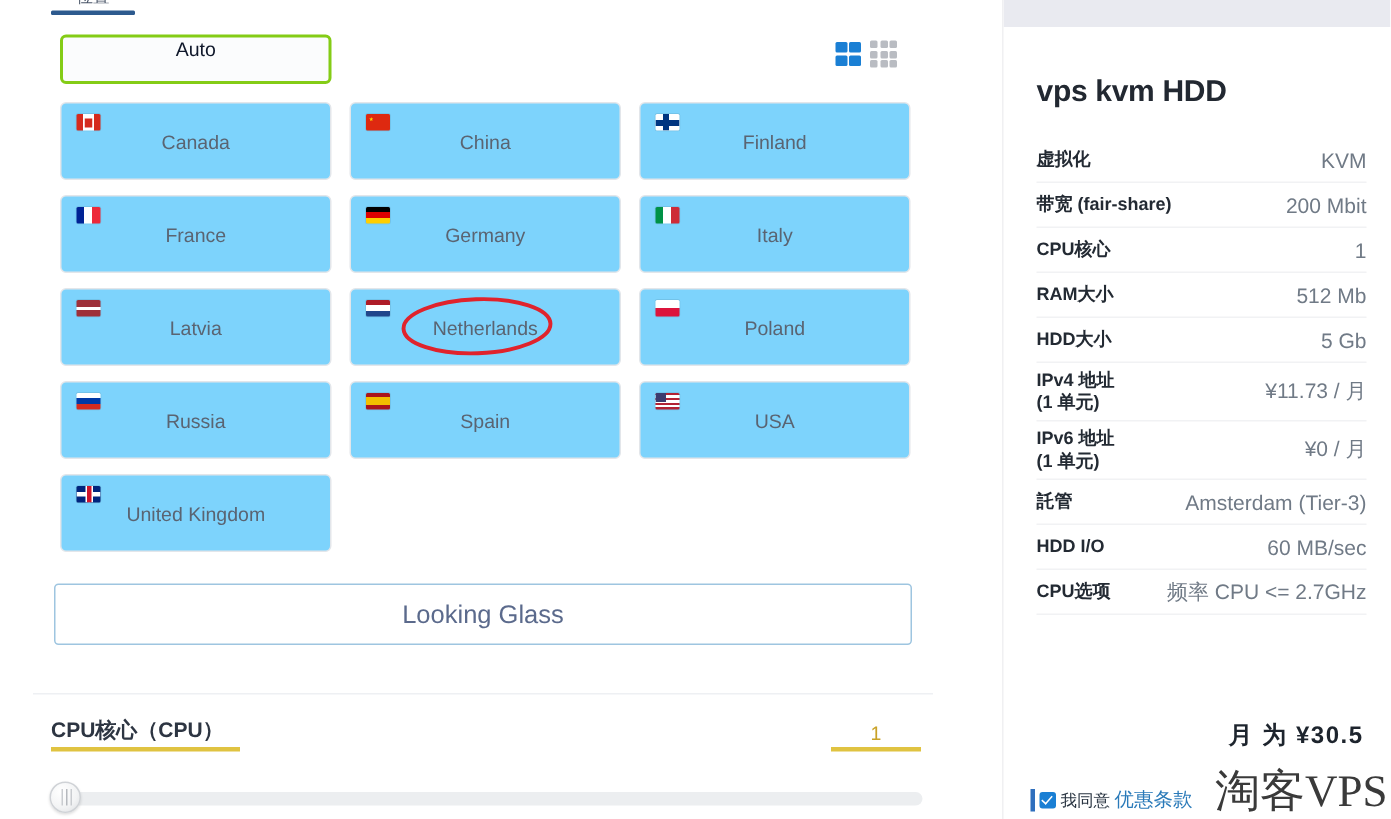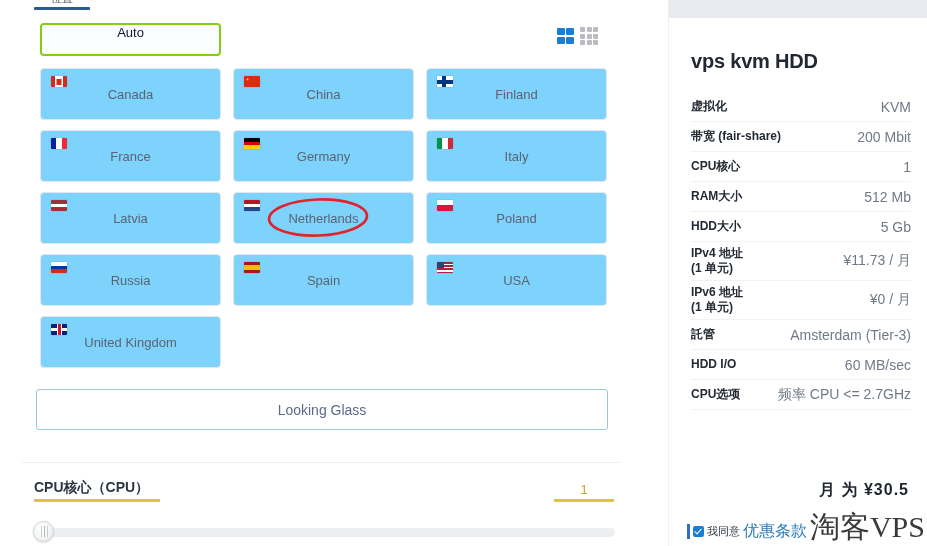--- a/index.html
+++ b/index.html
@@ -113,21 +113,21 @@
     pointer-events: none;
   }
 
   
   #looking-glass-button {
     position: absolute; left: 36px; top: 389px;
     width: 572px; height: 41px;
     border: 1px solid #9ec5e0; border-radius: 3px;
     background: #ffffff;
     display: flex; align-items: center; justify-content: center;
-    font-size: 14px; color: #5b6a8c;
+    font-size: 17px; color: #5b6a8c;
   }
 
   
   #cpu-divider {
     position: absolute; left: 22px; top: 462px;
     width: 600px; height: 1px; background: #eef0f3;
   }
 
   
   #cpu-section { position: absolute; left: 34px; top: 478px; width: 580px; }
@@ -217,21 +217,21 @@
   #agree-checkbox {
     width: 11px; height: 11px; background: #1a7fd4; border-radius: 2px;
     position: relative;
   }
   #agree-checkbox::after {
     content: ""; position: absolute; left: 3px; top: 1px;
     width: 3px; height: 6px; border: solid #fff;
     border-width: 0 1.6px 1.6px 0; transform: rotate(42deg);
   }
   #agree-text { font-size: 11px; color: #2a3542; font-family: Liberation Serif, serif; }
-  #agree-link { font-size: 16px; color: #2a7ab9; }
+  #agree-link { font-size: 13px; color: #2a7ab9; }
   #watermark {
     position: absolute; right: 2px; bottom: -2px;
     font-family: "Liberation Serif", "DejaVu Serif", serif;
     font-size: 30px; color: #3a3a3a; letter-spacing: 0px;
     white-space: nowrap;
   }
 </style>
 </head>
 <body>
 

